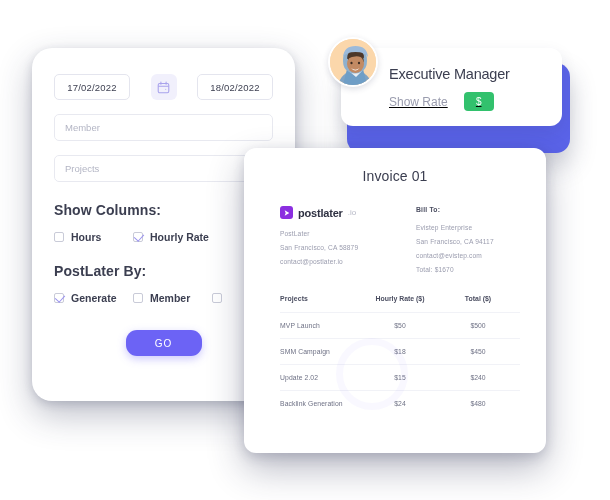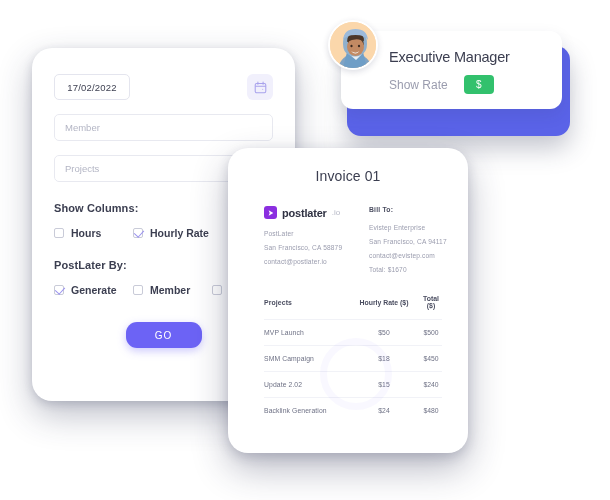--- a/index.html
+++ b/index.html
@@ -44,21 +44,21 @@
     height: 27px; width: 100%;
     border: 1px solid #e8e9f0; border-radius: 5px;
     background: #fff;
     display: flex; align-items: center;
     padding: 0 10px;
     font-size: 9.5px; color: #b3b5c4;
   }
 
   .section-label {
     margin-top: 20px;
-    font-size: 11px; font-weight: 700; color: #3b3e50; letter-spacing: .1px;
+    font-size: 14px; font-weight: 700; color: #3b3e50; letter-spacing: .1px;
   }
 
   .cb-row { margin-top: 13px; display: flex; align-items: center; }
   .cb-item { display: flex; align-items: center; gap: 7px; }
   .cb-item.c1 { width: 79px; }
   .cb-item.c2 { width: 79px; }
   .cb-box {
     width: 10px; height: 10px; flex: 0 0 auto;
     border: 1px solid #c9cbd8; border-radius: 2px; background: #fff;
     position: relative;
@@ -73,21 +73,21 @@
 
   .go-wrap { margin-top: 26px; display: flex; justify-content: center; }
   #go-button {
     width: 76px; height: 26px; border: none; border-radius: 11px;
     background: #6c63f5; color: #fff; font-size: 10px; letter-spacing: 1px;
     font-family: "Liberation Sans", sans-serif; cursor: pointer;
     box-shadow: 0 3px 8px rgba(108,99,245,.35);
   }
 
   
-  #manager-stack { position: absolute; left: 341px; top: 31px; width: 229px; height: 105px; z-index: 3; }
+  #manager-stack { position: absolute; left: 341px; top: 48px; width: 229px; height: 105px; z-index: 3; }
   #manager-shadow-card {
     position: absolute; left: 6px; top: 15px;
     width: 223px; height: 90px;
     background: #5a63e8; border-radius: 14px;
     box-shadow: 0 12px 26px rgba(40,45,78,0.28);
   }
   #manager-card {
     position: absolute; left: 0; top: 0;
     width: 221px; height: 78px;
     background: #ffffff; border-radius: 12px;
@@ -97,34 +97,34 @@
   #manager-avatar {
     position: absolute; left: -13px; top: -11px;
     width: 50px; height: 50px; border-radius: 50%;
     background: #fbd7ab; overflow: hidden;
     border: 2px solid #fff;
     box-shadow: 0 2px 6px rgba(40,45,78,0.16);
   }
   #manager-title {
     padding-top: 18px; font-size: 14.5px; color: #3b3e50; letter-spacing: -0.2px;
   }
-  .mgr-rate-row { display: flex; align-items: center; gap: 16px; margin-top: 10px; }
+  .mgr-rate-row { display: flex; align-items: center; gap: 16px; margin-top: 10px; text-decoration: underline; }
   #show-rate-label { font-size: 12px; color: #9a9cae; }
   #rate-badge {
     width: 30px; height: 19px; border-radius: 4px;
     background: #32c16d; color: #fff; font-size: 10px;
     display: flex; align-items: center; justify-content: center;
     border: none; font-family: "Liberation Sans", sans-serif; cursor: pointer;
   }
 
   
   #invoice-card {
-    position: absolute; left: 228px; top: 148px;
-    width: 240px; height: 305px;
-    background: #ffffff; border-radius: 20px;
+    position: absolute; left: 244px; top: 148px;
+    width: 302px; height: 305px;
+    background: #ffffff; border-radius: 12px;
     box-shadow: 0 16px 36px rgba(40,45,78,0.32), 0 4px 12px rgba(40,45,78,0.18);
     z-index: 5; overflow: hidden;
   }
   #invoice-title {
     text-align: center; margin-top: 20px;
     font-size: 14px; color: #3b3e50; letter-spacing: .1px;
   }
   .inv-body { display: flex; padding: 22px 20px 0 36px; gap: 26px; }
   .inv-col { flex: 1; }
   .brand-row { display: flex; align-items: center; gap: 5px; }
@@ -167,20 +167,23 @@
           <span>17/02/2022</span>
         </div>
         <div class="cal-btn">
           <svg class="cal-ico" viewBox="0 0 16 16">
             <rect x="1.5" y="3" width="13" height="11.5" rx="1.8" fill="none" stroke="#a8a2ec" stroke-width="1.3"></rect>
             <line x1="1.5" y1="6.4" x2="14.5" y2="6.4" stroke="#a8a2ec" stroke-width="1.3"></line>
             <line x1="4.8" y1="1.3" x2="4.8" y2="4" stroke="#a8a2ec" stroke-width="1.3" stroke-linecap="round"></line>
             <line x1="11.2" y1="1.3" x2="11.2" y2="4" stroke="#a8a2ec" stroke-width="1.3" stroke-linecap="round"></line>
             <circle cx="10.6" cy="10.3" r="0.9" fill="#c5c0f2"></circle>
           </svg>
+        </div>
+        <div class="date-field">
+          <span>18/02/2022</span>
         </div>
       </div>
 
       <div class="text-field">
         <span>Member</span>
       </div>
 
       <div class="text-field">
         <span>Projects</span>
       </div>

